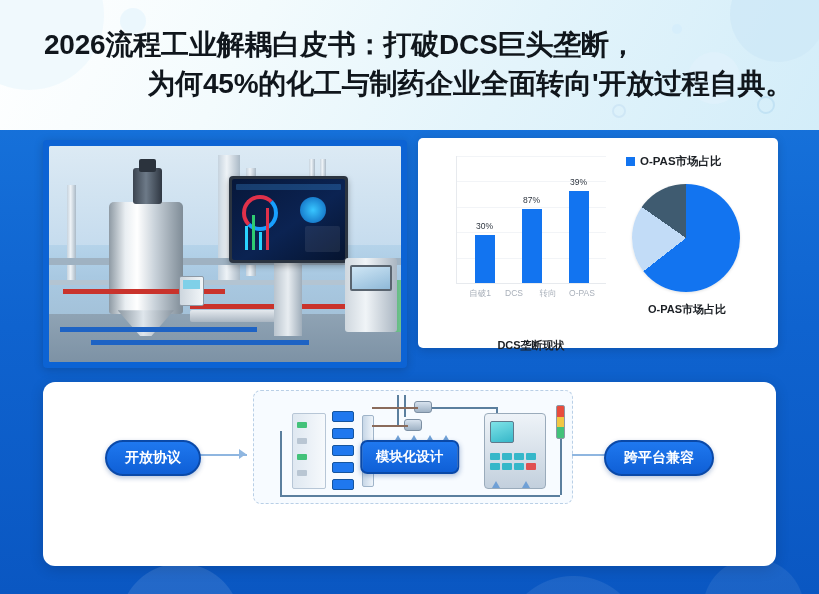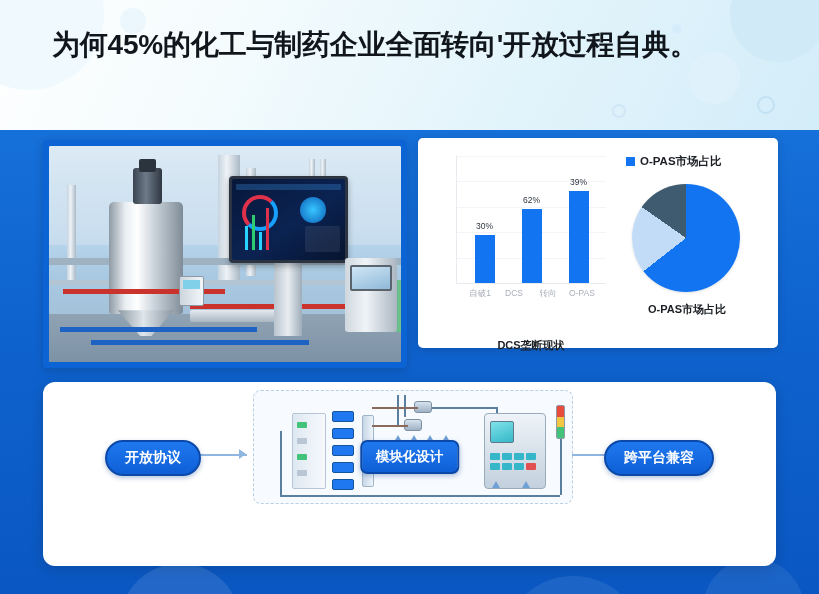--- a/index.html
+++ b/index.html
@@ -45,21 +45,21 @@
     padding: 26px 26px 0 44px;
   }
   .title-line{
     font-size: 28px;
     font-weight: 800;
     color:#10161c;
     letter-spacing: -0.2px;
     line-height: 1.38;
     white-space: nowrap;
   }
-  .title-line.l2 { padding-left: 8px; }
+  .title-line.l2 { padding-left: 8px; text-align: right; }
 
   
   .top-row{
     position:absolute; left:0; top:130px; width:819px; height:248px;
   }
 
   .photo-card{
     position:absolute; left:43px; top:10px; width:364px; height:228px;
     border-radius:4px;
     background:#0c63d4;
@@ -254,20 +254,21 @@
 
   <div class="header">
     <span class="bokeh b5"></span>
     <span class="bokeh b6"></span>
     <span class="bokeh b1"></span>
     <span class="bokeh b2"></span>
     <span class="bokeh b4"></span>
     <span class="bokeh b3"></span>
     <span class="bokeh b7"></span>
     <div class="title-wrap">
+      <div class="title-line l1">2026流程工业解耦白皮书：打破DCS巨头垄断，</div>
       <div class="title-line l2">为何45%的化工与制药企业全面转向'开放过程自典。</div>
     </div>
   </div>
 
   <div class="top-row">
 
     <div class="photo-card">
       <div class="photo">
         <div class="ph-sky"></div>
         <div class="ph-col c3"></div>
@@ -318,21 +319,21 @@
             <div class="gridline" style="top:20%"></div>
             <div class="gridline" style="top:40%"></div>
             <div class="gridline" style="top:60%"></div>
             <div class="gridline" style="top:80%"></div>
             <div class="bars">
               <div class="bar-slot">
                 <span class="bar-label" style="bottom:52px">30%</span>
                 <div class="bar" style="height:48px"></div>
               </div>
               <div class="bar-slot">
-                <span class="bar-label" style="bottom:78px">62%</span>
+                <span class="bar-label" style="bottom:78px">87%</span>
                 <div class="bar" style="height:74px"></div>
               </div>
               <div class="bar-slot">
                 <span class="bar-label" style="bottom:96px">39%</span>
                 <div class="bar" style="height:92px"></div>
               </div>
             </div>
           </div>
           <div class="x-labels">
             <span class="x-label">自破1</span>

